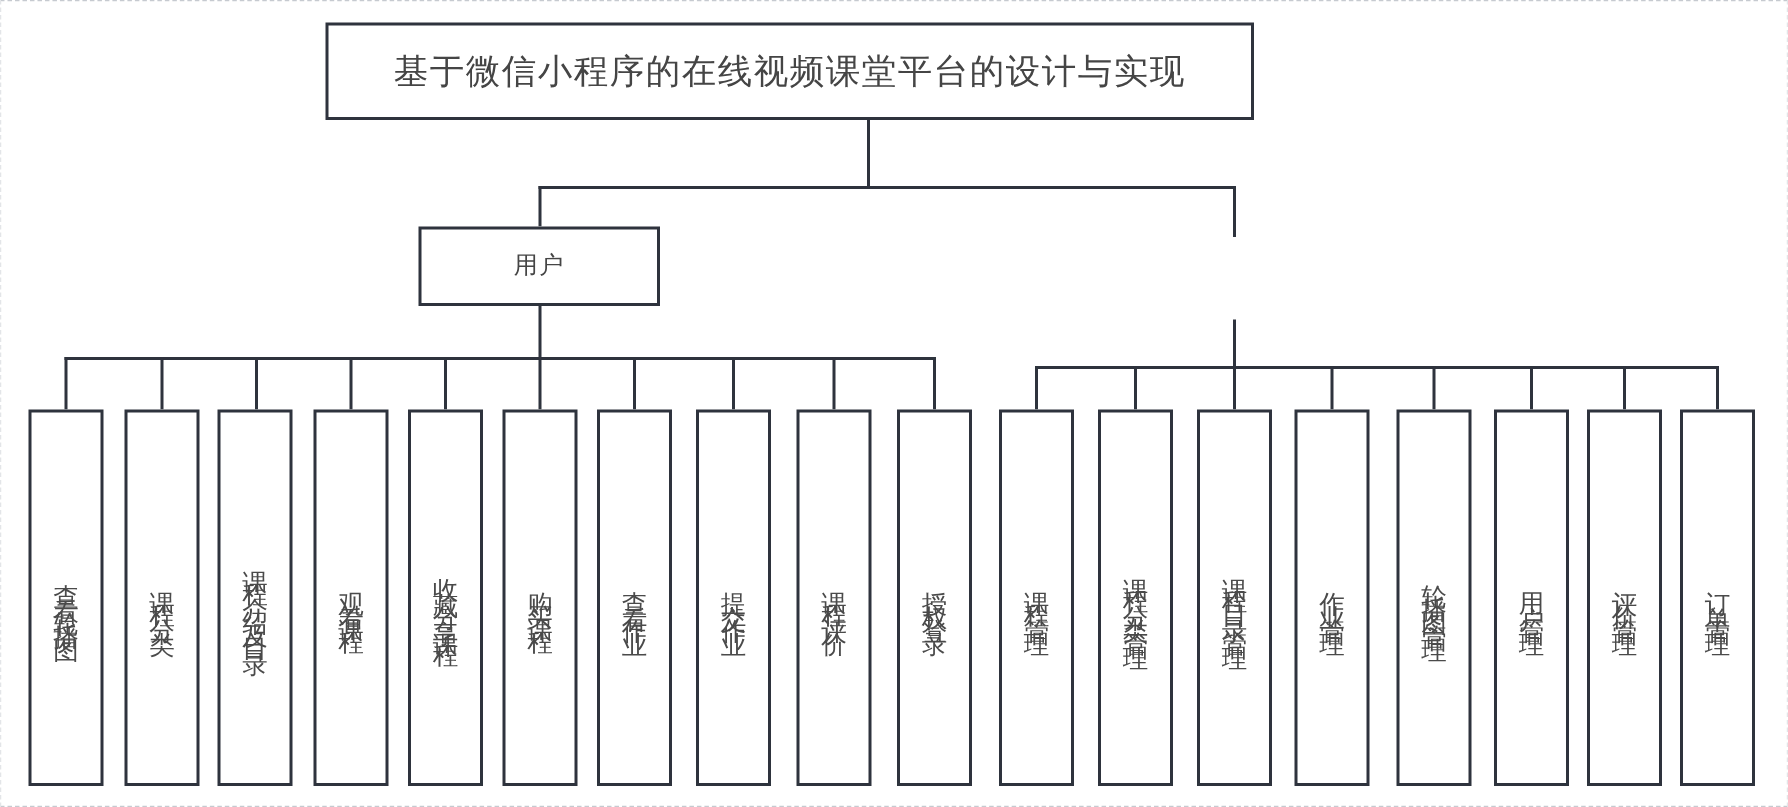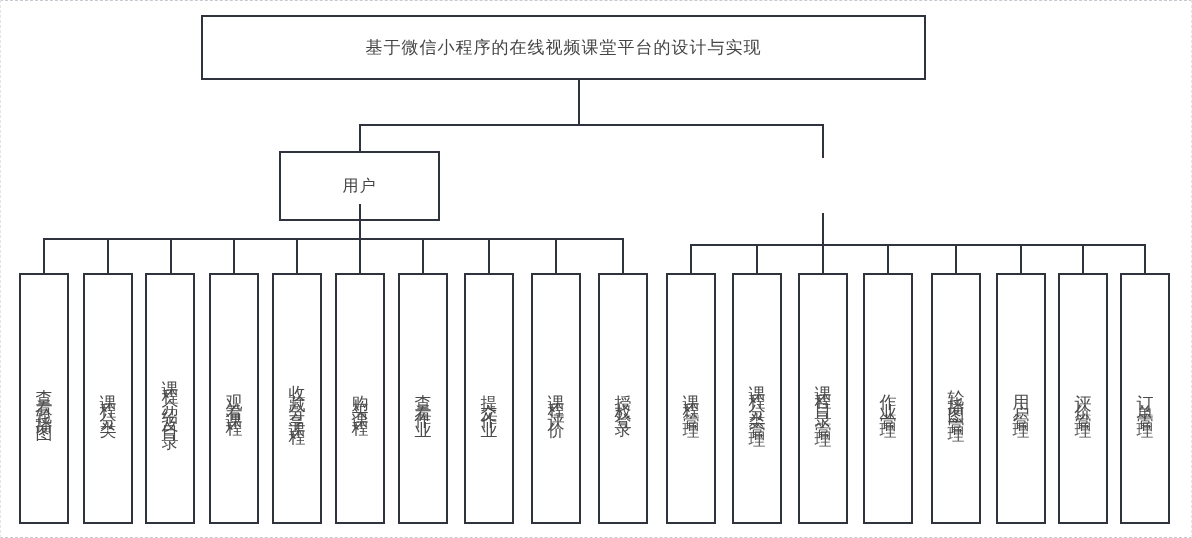--- a/index.html
+++ b/index.html
@@ -16,22 +16,22 @@
     overflow:hidden;
   }
   .node {
     position:absolute;
     box-sizing:border-box;
     border:2px solid #2e333d;
     background:#ffffff;
     display:flex; align-items:center; justify-content:center;
     color:#454545;
   }
-  .root  { left:200px; top:14px;  width:725px; height:65px; font-size:17px; letter-spacing:1px; }
-  .user  { left:278px; top:150px; width:161px; height:70px; font-size:16px; letter-spacing:1px; }
+  .root  { left:216px; top:14px;  width:619px; height:65px; font-size:23px; letter-spacing:1px; }
+  .user  { left:278px; top:150px; width:161px; height:53px; font-size:16px; letter-spacing:1px; }
   .admin { left:731px; top:157px; width:182px; height:55px; font-size:16px; letter-spacing:1px; }
   .leaf  { top:272px; width:50px; height:251px; }
   .leaf span {
     writing-mode:vertical-rl;
     text-orientation:upright;
     font-size:17px;
     letter-spacing:9px;
     color:#4a4a4a;
     line-height:1;
   }

